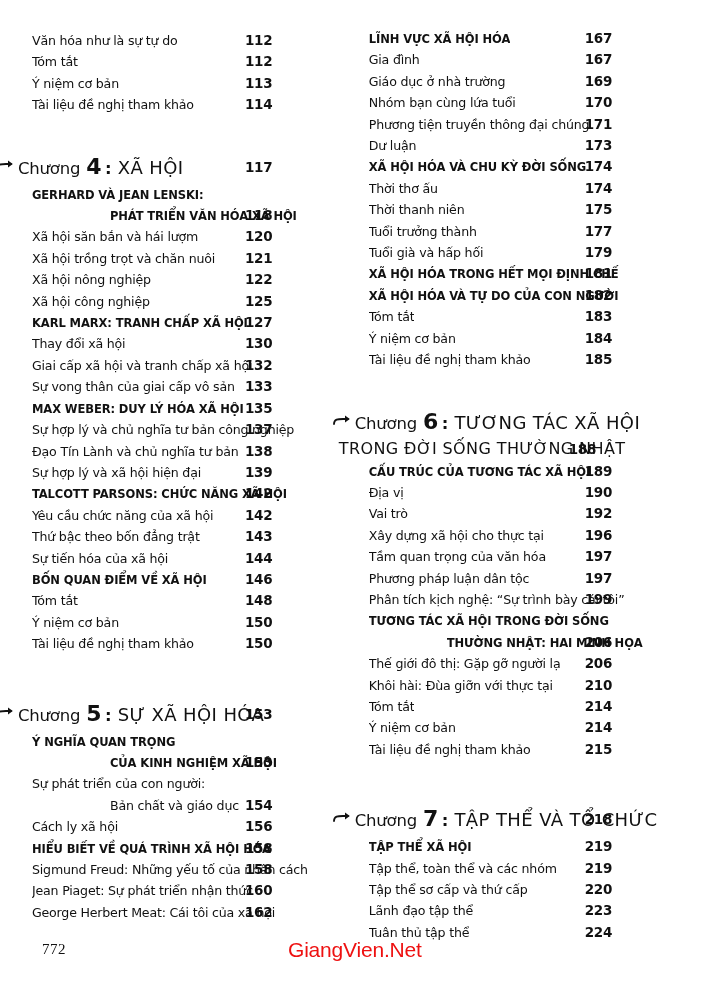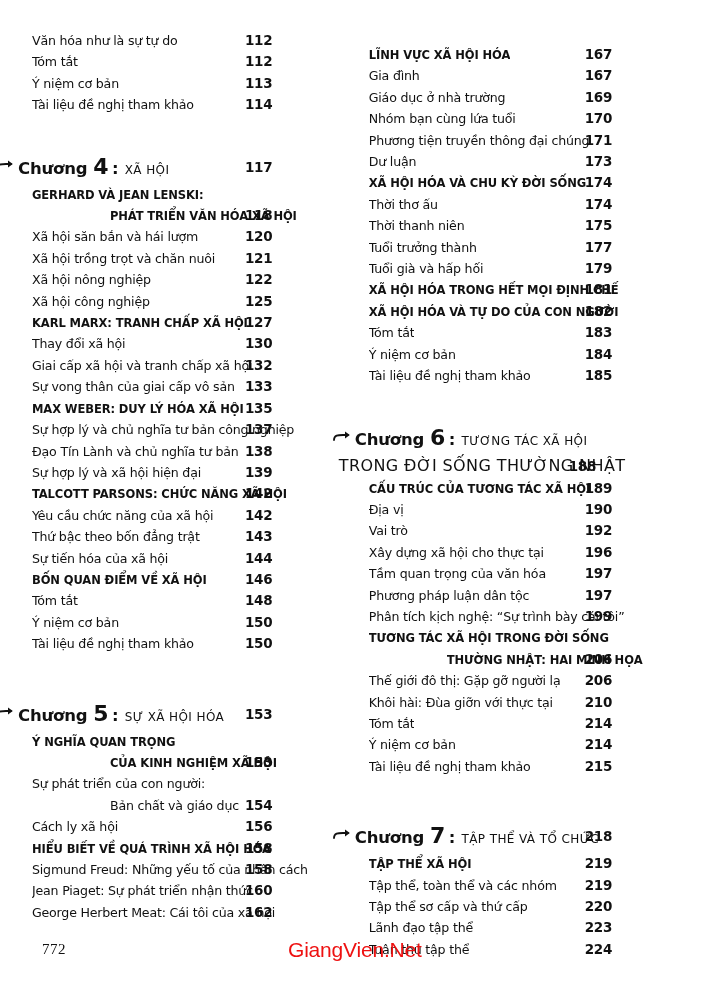--- a/index.html
+++ b/index.html
@@ -38,21 +38,21 @@
   .col {
     position: relative;
     box-sizing: border-box;
   }
   .col-left {
     width: 350px;
     padding: 30px 0 0 0;
   }
   .col-right {
     width: 363px;
-    padding: 44px 0 0 0;
+    padding: 28px 0 0 0;
   }
 
   
   .entry {
     position: relative;
     display: flex;
     align-items: baseline;
     min-height: 21.4px;
     line-height: 21.4px;
     white-space: nowrap;
@@ -111,40 +111,40 @@
   }
   .chapter-line {
     position: relative;
     display: flex;
     align-items: baseline;
     line-height: 26px;
     white-space: nowrap;
   }
   .chapter-word {
     font-size: 16.5px;
-    font-weight: 700;
+    font-weight: 400;
     letter-spacing: -0.2px;
     font-family: "DejaVu Sans", sans-serif;
     text-align: right;
   }
   .chapter-num {
     font-size: 22px;
     font-weight: 800;
     padding: 0 4px 0 6px;
     font-family: "DejaVu Sans", sans-serif;
     letter-spacing: -0.5px;
   }
   .chapter-colon {
     font-size: 16.5px;
     font-weight: 600;
     padding-right: 6px;
     font-family: "DejaVu Sans", sans-serif;
   }
   .chapter-title {
-    font-size: 12px;
+    font-size: 18px;
     font-weight: 500;
     letter-spacing: 0.4px;
     font-family: "DejaVu Sans", sans-serif;
   }
   .chapter-title2 {
     font-size: 16px;
     font-weight: 500;
     letter-spacing: 0.4px;
     font-family: "DejaVu Sans", sans-serif;
     display: block;

